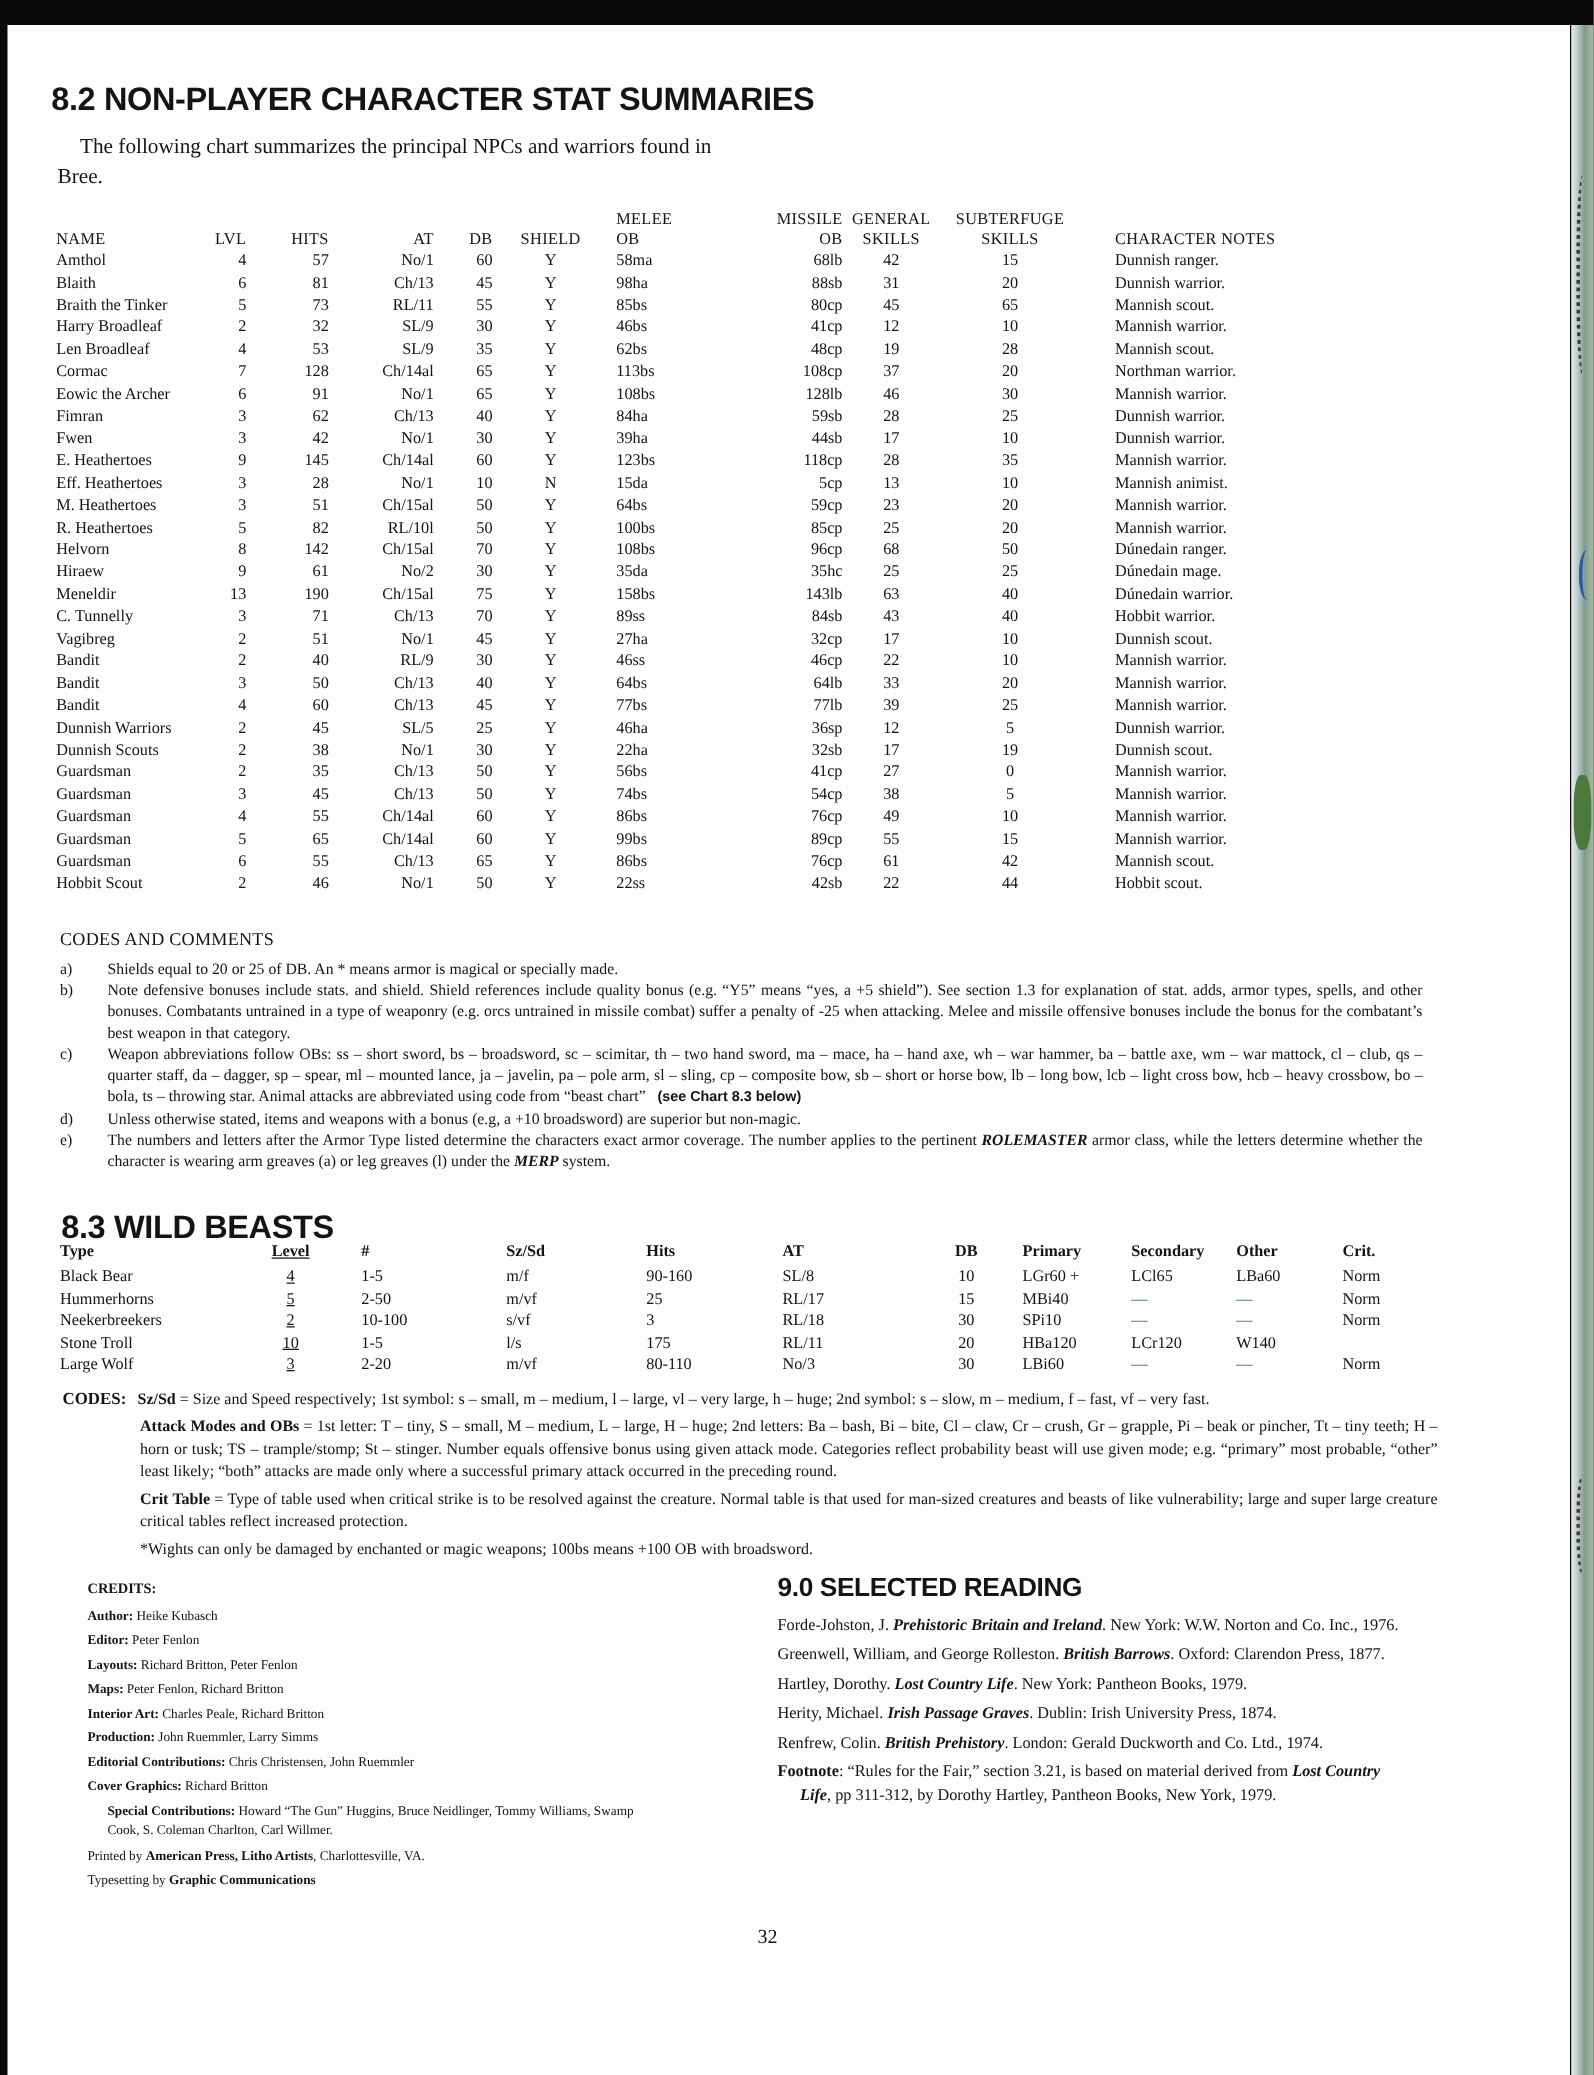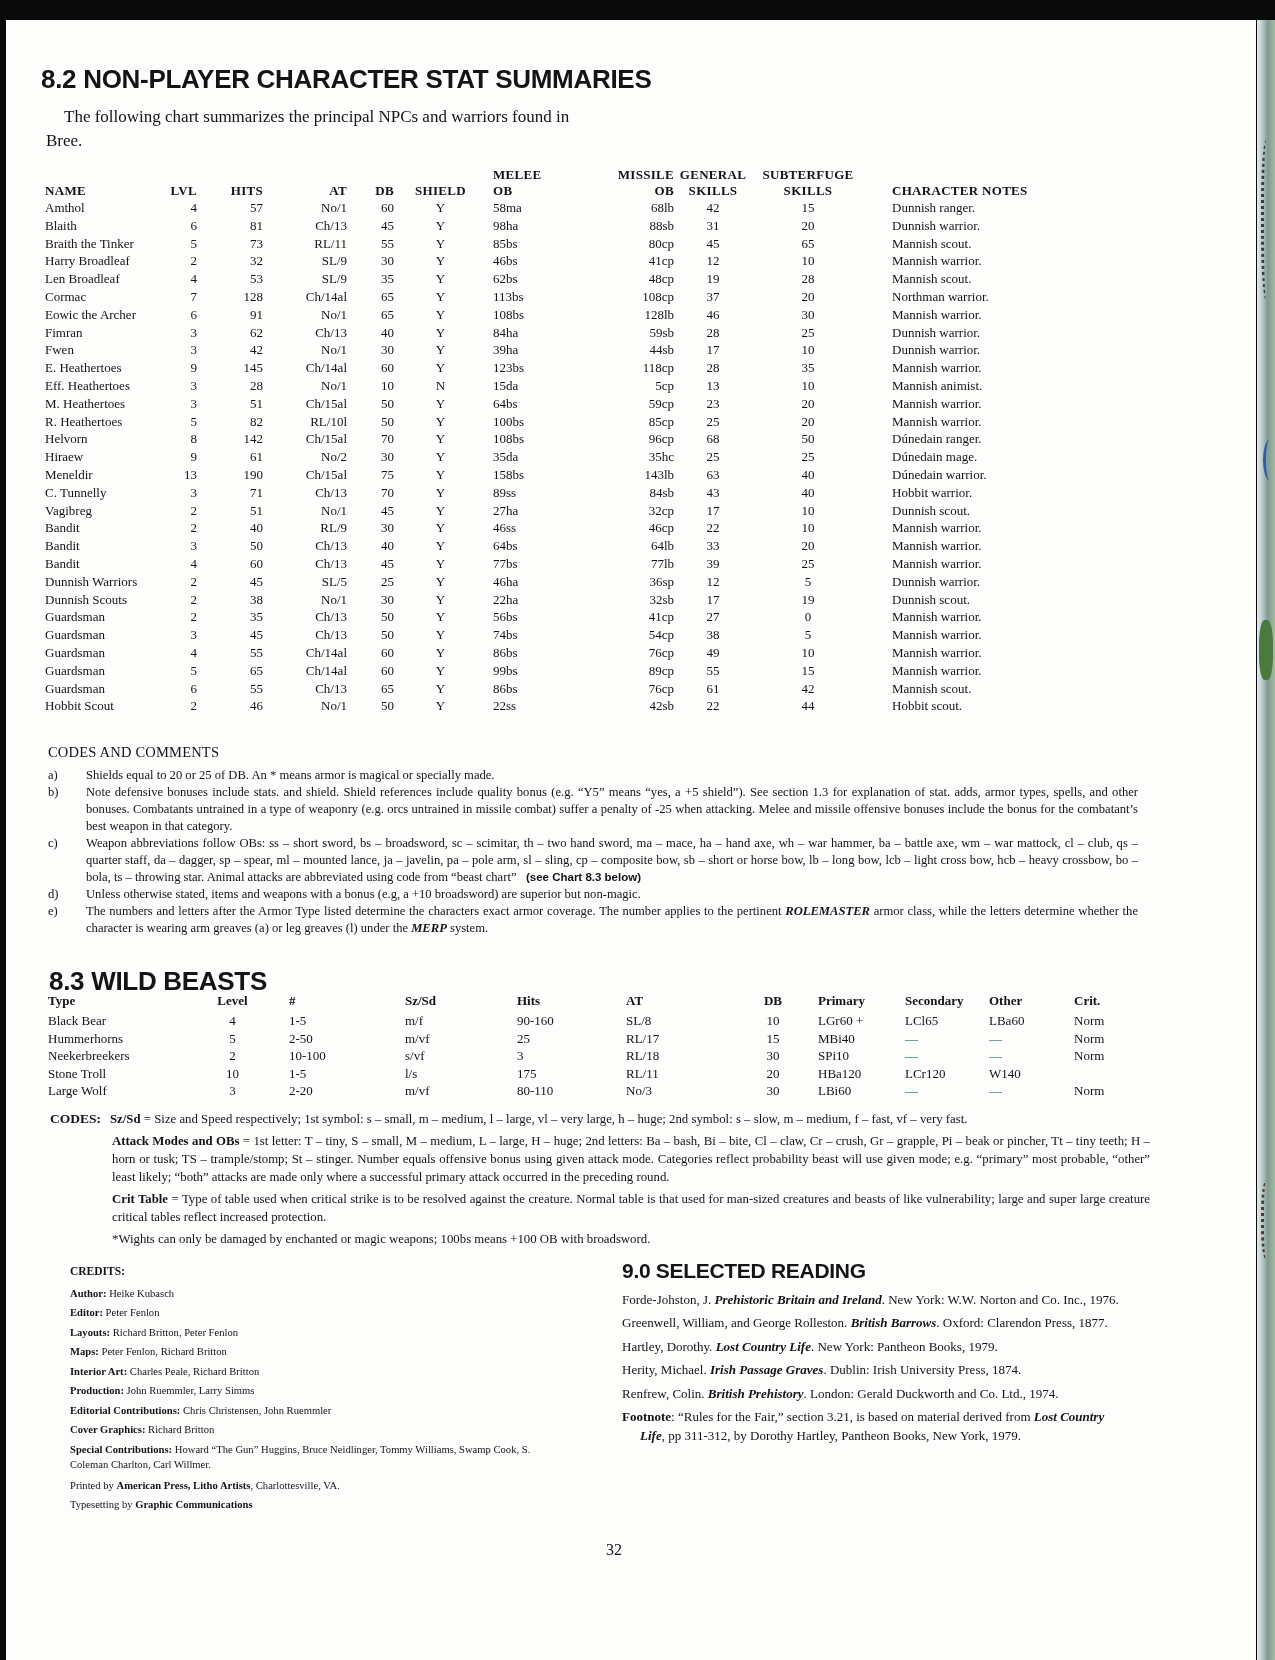--- a/index.html
+++ b/index.html
@@ -20,21 +20,21 @@
   .spine .blot2 { position:absolute; left:6px; top:420px; width:10px; height:40px; border-left:3px solid #2f5aa8; border-radius:50%; }
   .spine .blot3 { position:absolute; left:2px; top:600px; width:14px; height:60px; background:#4c7a3e; border-radius:40%; }
   .spine .blot4 { position:absolute; left:4px; top:1160px; width:10px; height:80px; border-left:3px dotted #4b3b2b; border-radius:40%; }
 
   .h-sans { font-family:"Liberation Sans", sans-serif; font-weight:bold; letter-spacing:-0.3px; }
   h1.sec { position:absolute; margin:0; font-size:26px; }
   .intro { position:absolute; left:46px; top:105px; width:540px; font-size:17px; line-height:24px; text-indent:18px; }
 
   
   .npc { position:absolute; left:45px; top:165px; border-collapse:collapse; font-size:13px; }
-  .npc th { font-family:"Liberation Serif", serif; font-weight:bold; font-size:13px; line-height:16px; padding:0; vertical-align:bottom; height:34px; letter-spacing:0.3px; }
+  .npc th { font-family:"Liberation Serif", serif; font-weight:normal; font-size:13px; line-height:16px; padding:0; vertical-align:bottom; height:34px; letter-spacing:0.3px; }
   .npc td { padding:0; height:17.8px; line-height:17.8px; white-space:nowrap; }
   .c-name { width:118px; text-align:left; }
   .c-lvl { width:34px; text-align:right; }
   .c-hits { width:66px; text-align:right; }
   .c-at { width:84px; text-align:right; }
   .c-db { width:47px; text-align:right; }
   .c-sh { width:93px; text-align:center; }
   .c-mel { width:86px; text-align:left; padding-left:6px !important; }
   .c-mis { width:95px; text-align:right; }
   .c-gen { width:78px; text-align:center; }
@@ -45,34 +45,34 @@
   .codes { position:absolute; left:48px; top:744px; width:1090px; font-size:12.6px; line-height:17px; }
   .codes .title { font-size:14.5px; margin-bottom:6px; letter-spacing:0.2px; }
   .codes .item { display:flex; margin-bottom:0; }
   .codes .lbl { width:38px; flex:none; }
   .codes .txt { flex:1; text-align:justify; }
 
   
   .beast { position:absolute; left:48px; top:990px; border-collapse:collapse; font-size:13px; }
   .beast th { font-weight:bold; text-align:left; padding:0; height:22px; font-size:13px; }
   .beast td { padding:0; height:17.6px; line-height:17.6px; white-space:nowrap; }
-  .b-type { width:146px; } .b-lvl { width:77px; text-align:center; } .b-num { width:116px; padding-left:18px !important; }
+  .b-type { width:146px; } .b-lvl { width:77px; text-align:center;text-decoration:underline; } .b-num { width:116px; padding-left:18px !important; }
   .b-szsd { width:112px; } .b-hits { width:109px; } .b-at { width:112px; } .b-db { width:70px; text-align:center; }
   .b-pri { width:87px; padding-left:10px !important; } .b-sec { width:84px; } .b-oth { width:85px; } .b-crit { width:60px; }
   .dash { color:#2a6f5a; }
 
   .bcodes { position:absolute; left:50px; top:1110px; width:1100px; font-size:12.8px; line-height:18px; }
   .bcodes .row1 { display:flex; }
   .bcodes .row1 .k { font-weight:bold; width:60px; flex:none; font-size:13.5px; }
   .bcodes .sub { margin-left:62px; margin-top:4px; text-align:justify; }
 
   .credits { position:absolute; left:70px; top:1262px; width:480px; font-size:10.6px; line-height:19.5px; }
   .credits b { font-weight:bold; }
   .credits .ct { font-weight:bold; font-size:11.5px; margin-bottom:2px; }
-  .credits .wrap { line-height:15px; margin:2px 0 4px; }
+  .credits .wrap { line-height:15px; margin:2px 16px 4px; }
 
   .reading { position:absolute; left:622px; top:1262px; width:510px; font-size:13px; line-height:18.5px; }
   .reading h2 { margin:0 0 10px 0; font-size:21px; }
   .reading .ref { padding-left:18px; text-indent:-18px; margin-bottom:5px; }
   .reading i { font-weight:bold; }
 
   .pagenum { position:absolute; left:606px; top:1541px; font-size:16px; }
 </style>
 </head>
 <body>

